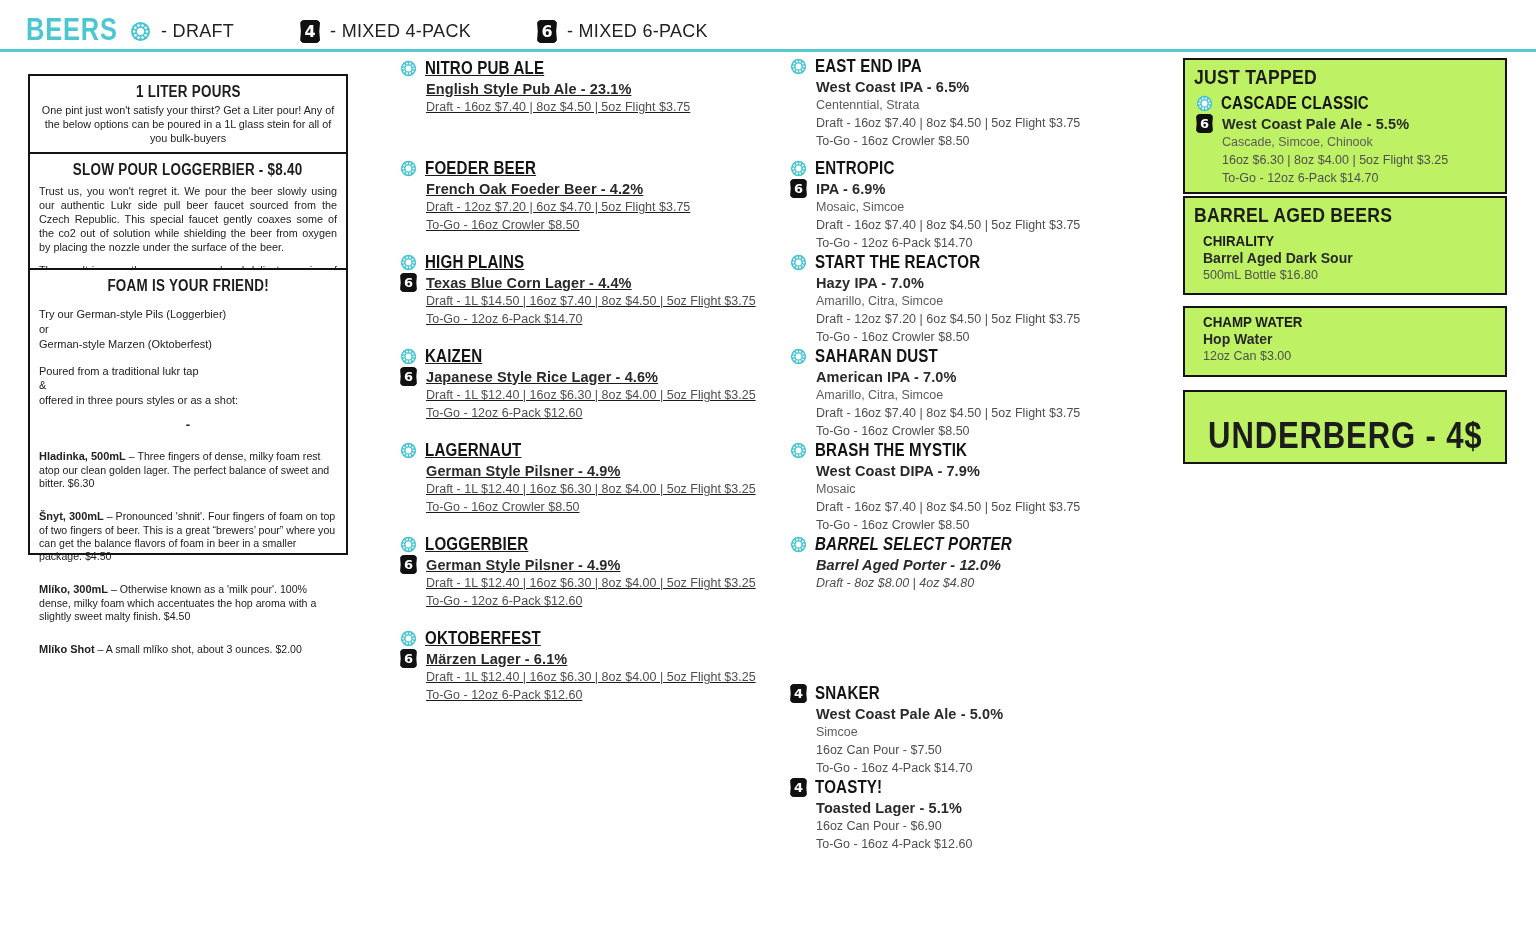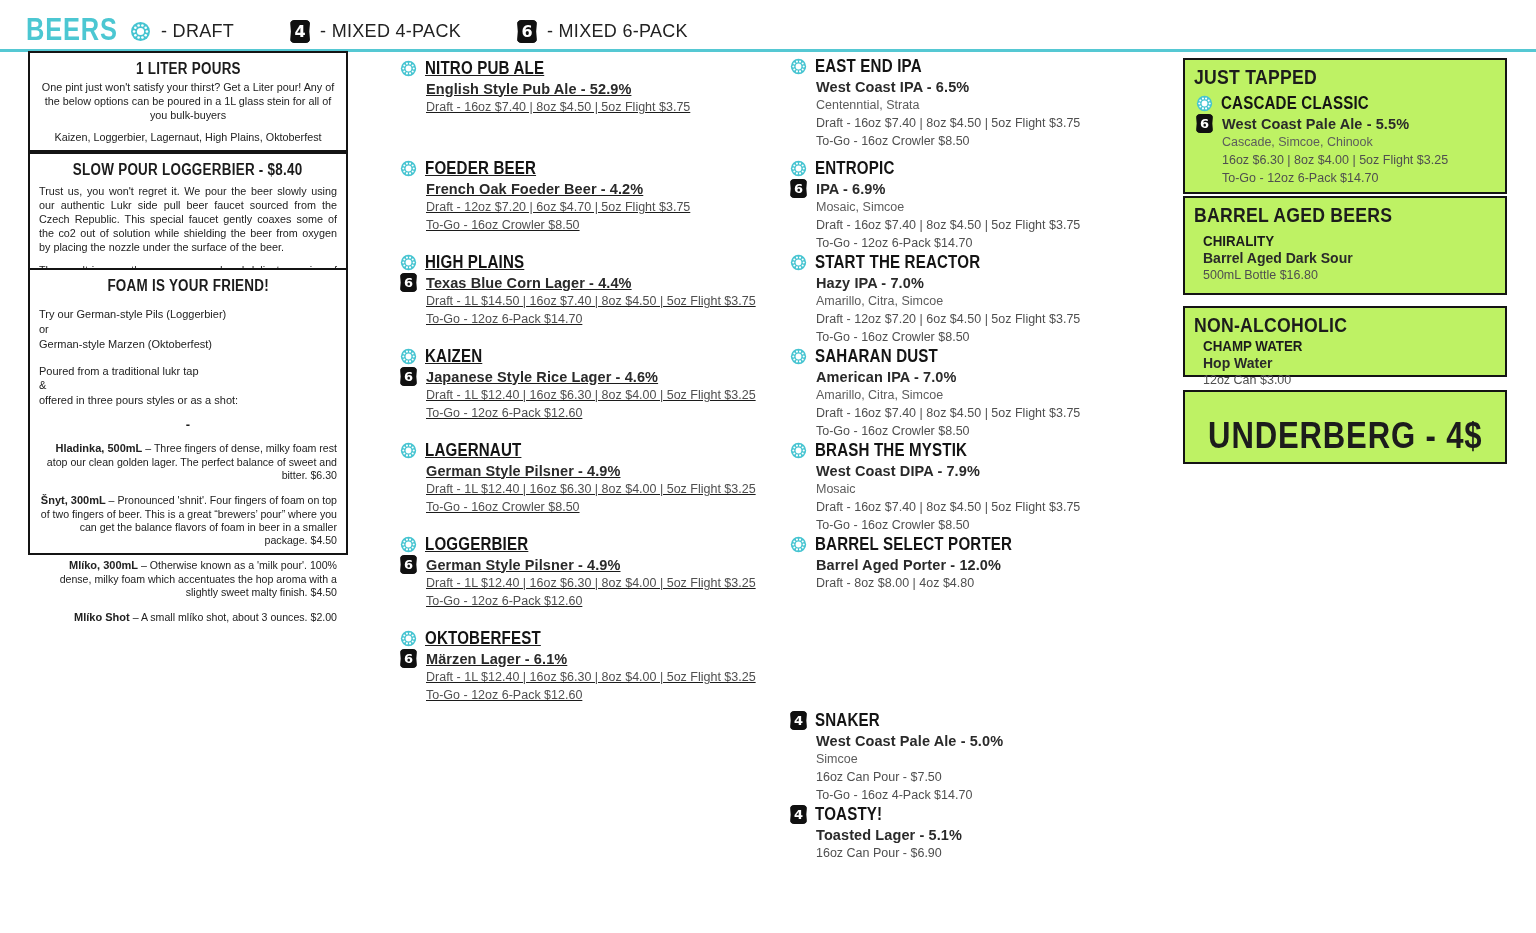--- a/index.html
+++ b/index.html
@@ -3,62 +3,62 @@
 <meta charset="utf-8">
 <style>
   * { margin:0; padding:0; box-sizing:border-box; }
   html,body { background:#fff; }
   body { font-family:"Liberation Sans", sans-serif; color:#1c1c1c; }
   .canvas { position:relative; width:1536px; height:860px; background:#fff; overflow:hidden; }
 
   
   .hdr-title { position:absolute; left:26px; top:12px; font-size:31px; font-weight:700;
     color:#4cc7d2; letter-spacing:1px; transform:scaleX(.82); transform-origin:left center; white-space:nowrap; }
-  .legend { position:absolute; left:130px; top:20px; display:flex; align-items:center; gap:4px;text-align:center; }
+  .legend { position:absolute; left:130px; top:20px; display:flex; align-items:center; gap:14px;text-align:center; }
   .legend-item { display:flex; align-items:center; gap:10px; margin-right:52px; }
   .legend-item .lbl { font-size:18px; color:#222; letter-spacing:.3px; }
   .rule-top { position:absolute; left:0; top:49px; width:1536px; height:3px; background:#55c8d3; }
   .rule-bottom { position:absolute; left:38px; top:903px; width:1498px; height:3px; background:#b9e2e6; }
 
   
   .dicon { width:17px; height:17px; display:inline-block; flex:0 0 auto; }
   .dicon.h { width:21px; height:21px; }
   .badge { display:inline-flex; align-items:center; justify-content:center;
     width:17px; height:19px; background:#101010; color:#fff; font-weight:700; font-size:13px;
     border-radius:4px; font-family:"DejaVu Sans", sans-serif; flex:0 0 auto;
     clip-path: polygon(12% 0,88% 0,100% 10%,96% 50%,100% 90%,88% 100%,12% 100%,0 90%,4% 50%,0 10%); }
   .badge.hb { width:20px; height:23px; font-size:16px; }
 
   
   .ibox { position:absolute; left:28px; width:320px; border:2px solid #141414; background:#fff; padding:7px 9px; }
   .ibox .btitle { text-align:center; font-size:16px; font-weight:700; letter-spacing:.3px; }
   .ibox .btitle span { display:inline-block; transform:scaleX(.84); transform-origin:center; white-space:nowrap; }
   .ibox .body { font-size:10.8px; line-height:1.3; color:#222; }
-  #box-liter { top:51px; }
+  #box-liter { top:74px; }
   #box-liter .body { text-align:center; margin-top:2px; }
   #box-liter .beers-line { text-align:center; font-size:10.8px; margin-top:9px; color:#222; }
   #box-slow { top:152px; }
   #box-slow .body { text-align:justify; margin-top:5px; }
   #box-slow .body + .body { margin-top:9px; }
   #box-foam { top:268px; height:287px; }
   #box-foam .cline { text-align:left; font-size:11px; line-height:1.35; color:#222; }
   #box-foam .gap { height:12px; }
   #box-foam .dash { text-align:center; font-weight:700; font-size:13px; line-height:10px; }
-  #box-foam .pour { font-size:10.6px; line-height:1.24; text-align:right; margin-top:12px; color:#222; }
+  #box-foam .pour { font-size:10.6px; line-height:1.24; text-align:left; margin-top:20px; color:#222; }
   #box-foam .pour b { font-size:11px; }
 
   
   .bcol { position:absolute; width:350px; }
   #col2 { left:400px; top:58px; }
   #col3 { left:790px; top:56px; }
   .beer { position:relative; padding-left:26px; }
   #col2 .beer { margin-bottom:18px;text-decoration:underline; }
   #col2 .beer:first-child { margin-bottom:42px; }
   #col3 .beer { margin-bottom:0; }
-  #col3 .beer.gap-after { margin-bottom:118px; }
+  #col3 .beer.gap-after { margin-bottom:91px;font-style:italic; }
   #col3 .beer:first-child { margin-bottom:8px; }
   .name-row { height:21px; display:flex; align-items:center; gap:8px; margin-left:-26px; }
   .bname { font-size:18px; font-weight:700; letter-spacing:.2px; display:inline-block;
     transform:scaleX(.84); transform-origin:left center; white-space:nowrap; color:#141414; }
   .style-row { height:19px; display:flex; align-items:center; position:relative; }
   .style-row .badge { position:absolute; left:-26px; top:0; }
   .bstyle { font-size:14.5px; font-weight:700; color:#2a2a2a; letter-spacing:.1px; white-space:nowrap; }
   .hops { height:18px; line-height:18px; font-size:12.5px; color:#5c5c5c; }
   .price { height:18px; line-height:18px; font-size:12.5px; color:#4f4f4f; white-space:nowrap; }
 
@@ -155,21 +155,21 @@
   <div class="bcol" id="col2">
 
     <div class="beer">
       <div class="name-row">
           <svg class="dicon">
             <use href="#cap"></use>
           </svg>
         <span class="bname">NITRO PUB ALE</span>
         </div>
       <div class="style-row">
-          <span class="bstyle">English Style Pub Ale - 52.9%</span>
+          <span class="bstyle">English Style Pub Ale - 23.1%</span>
         </div>
       <div class="price">Draft - 16oz $7.40 | 8oz $4.50 | 5oz Flight $3.75</div>
     </div>
 
     <div class="beer">
       <div class="name-row">
           <svg class="dicon">
             <use href="#cap"></use>
           </svg>
         <span class="bname">FOEDER BEER</span>
@@ -397,21 +397,20 @@
   <div class="rbox" id="box-barrel">
     <div class="rtitle"><span>BARREL AGED BEERS</span></div>
     <div class="rbeer">
       <div><span class="rname">CHIRALITY</span></div>
       <div class="rstyle">Barrel Aged Dark Sour</div>
       <div class="rprice">500mL Bottle $16.80</div>
     </div>
   </div>
 
   <div class="rbox" id="box-nonalc">
-    <div class="rtitle"><span>NON-ALCOHOLIC</span></div>
     <div class="rbeer" style="margin-top:0;">
       <div><span class="rname">CHAMP WATER</span></div>
       <div class="rstyle">Hop Water</div>
       <div class="rprice">12oz Can $3.00</div>
     </div>
   </div>
 
   <div class="rbox" id="box-under">
     <span class="utitle">UNDERBERG - 4$</span>
   </div>

